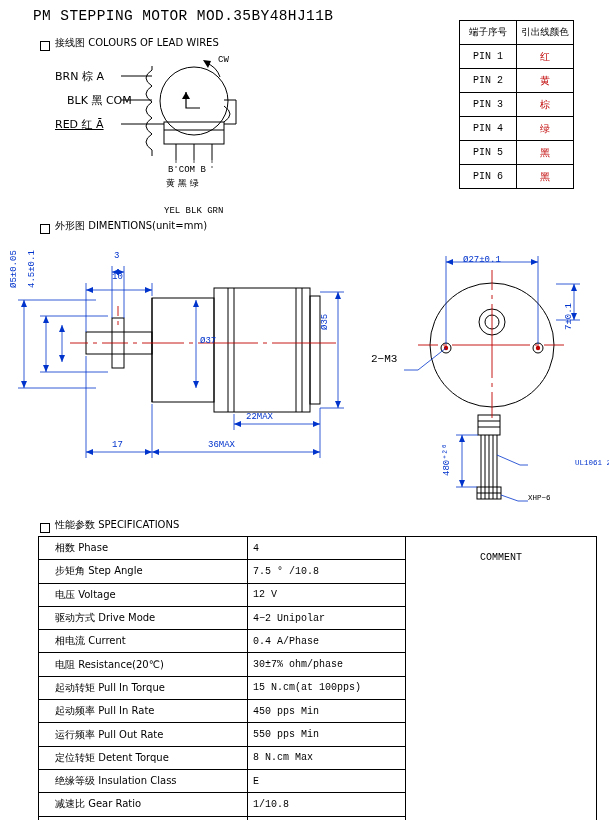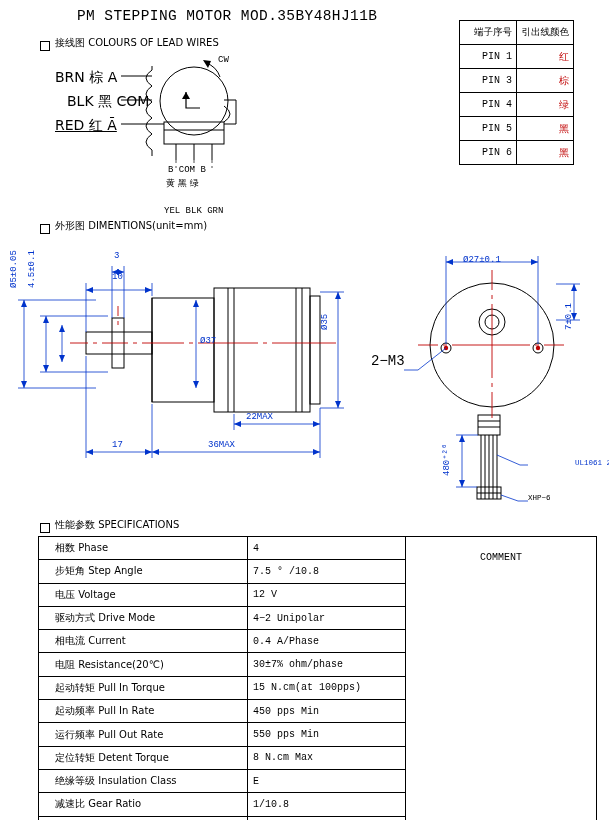--- a/index.html
+++ b/index.html
@@ -8,34 +8,34 @@
     font-family:"Liberation Serif", serif;
     color:#000;position:relative;overflow:hidden;
   }
   .sheet{position:absolute;left:0;top:0;width:609px;height:820px;}
 
   
   .t{position:absolute;white-space:nowrap;}
   .blue{color:#0033cc;}
   .title{
     font-family:"Liberation Mono", monospace;
-    font-size:14.5px;letter-spacing:0.4px;margin-left:44px;
+    font-size:14.5px;letter-spacing:0.4px;
   }
   .sec{font-size:10px;font-family:"Liberation Mono", monospace;}
-  .lbl{font-size:14px;font-family:"Liberation Mono", monospace;}
+  .lbl{font-size:11px;font-family:"Liberation Mono", monospace;}
   .sm{font-size:9px;font-family:"Liberation Mono", monospace;}
   .xs{font-size:7.5px;font-family:"Liberation Mono", monospace;}
   .cjk{font-family:"DejaVu Sans", sans-serif;}
 
   .chk{position:absolute;width:8px;height:8px;border:1px solid #000;}
 
   
   .pintable{position:absolute;left:459px;top:20px;border-collapse:collapse;}
   .pintable td{
-    border:1px solid #000;height:23px;text-align:right;
+    border:1px solid #000;height:23px;text-align:center;
     font-size:10px;font-family:"DejaVu Sans", sans-serif;
     padding:0 4px;
   }
   .pintable td.h{font-size:9.5px;}
   .pintable td.pin{width:48px;font-family:"Liberation Mono", monospace;font-size:10px;}
   .pintable td.col{width:48px;color:#c00000;}
 
   
   .spectable{position:absolute;left:38px;top:536px;border-collapse:collapse;}
   .spectable td{
@@ -118,20 +118,24 @@
     <tbody>
         <tr>
       <td class="h">端子序号</td>
       <td class="h">引出线颜色</td>
     </tr>
     <tr>
       <td class="pin">PIN 1</td>
       <td class="col">红</td>
     </tr>
     <tr>
+      <td class="pin">PIN 2</td>
+      <td class="col">黄</td>
+    </tr>
+    <tr>
       <td class="pin">PIN 3</td>
       <td class="col">棕</td>
     </tr>
     <tr>
       <td class="pin">PIN 4</td>
       <td class="col">绿</td>
     </tr>
     <tr>
       <td class="pin">PIN 5</td>
       <td class="col">黑</td>

